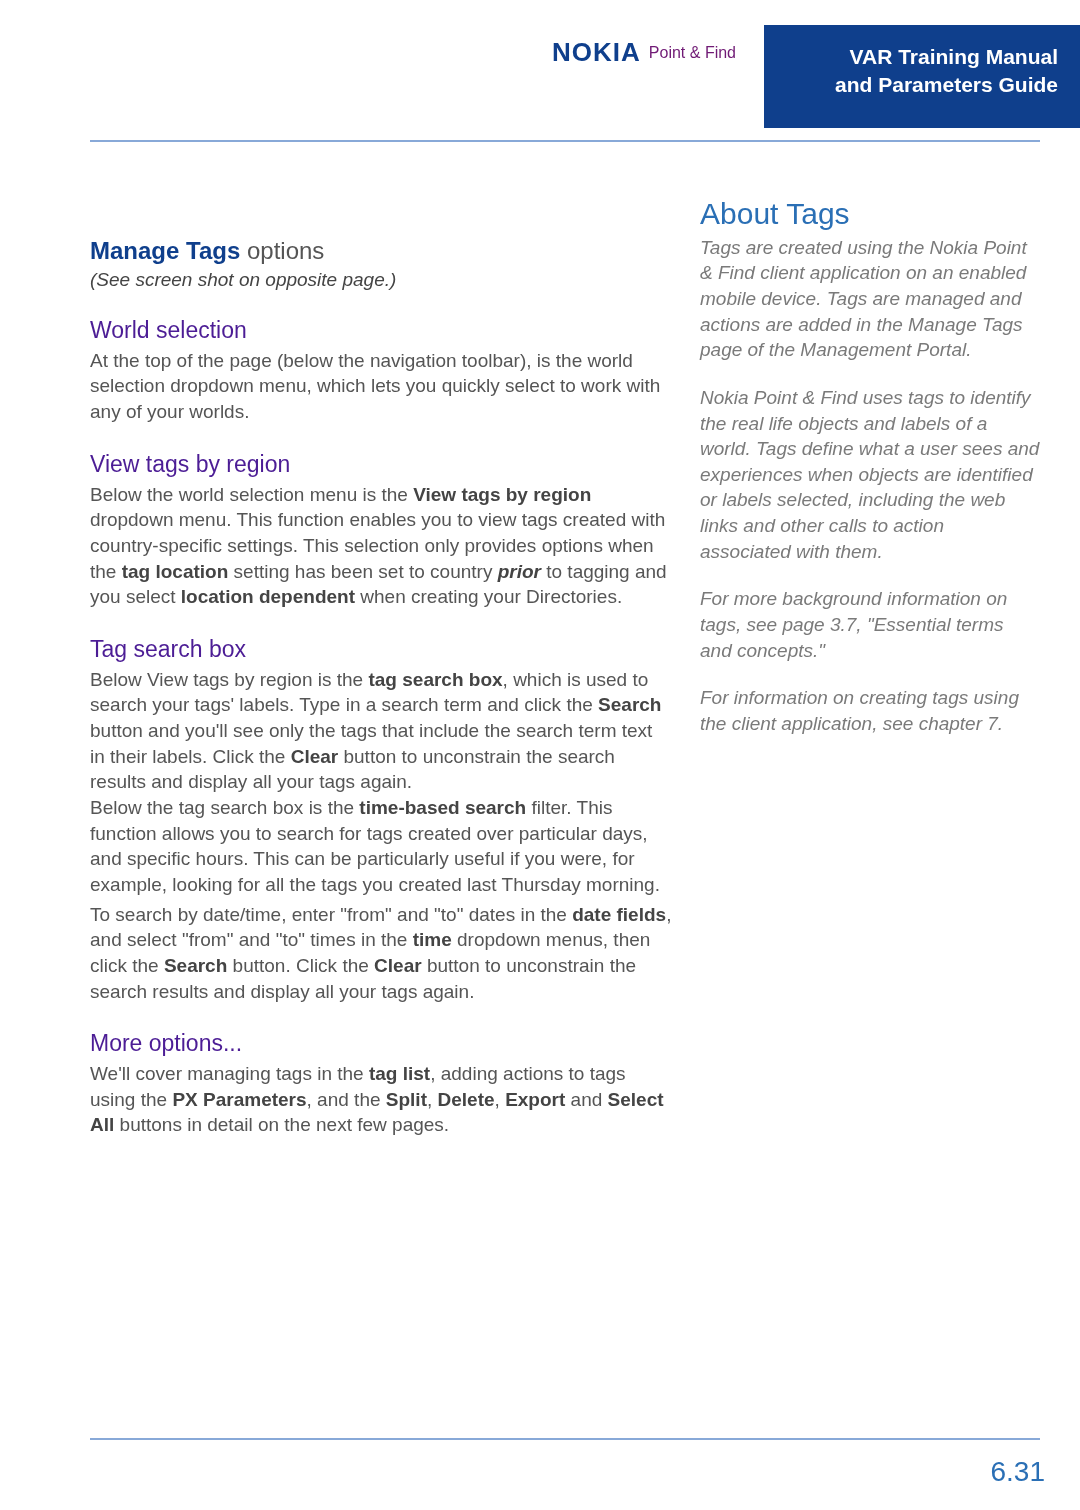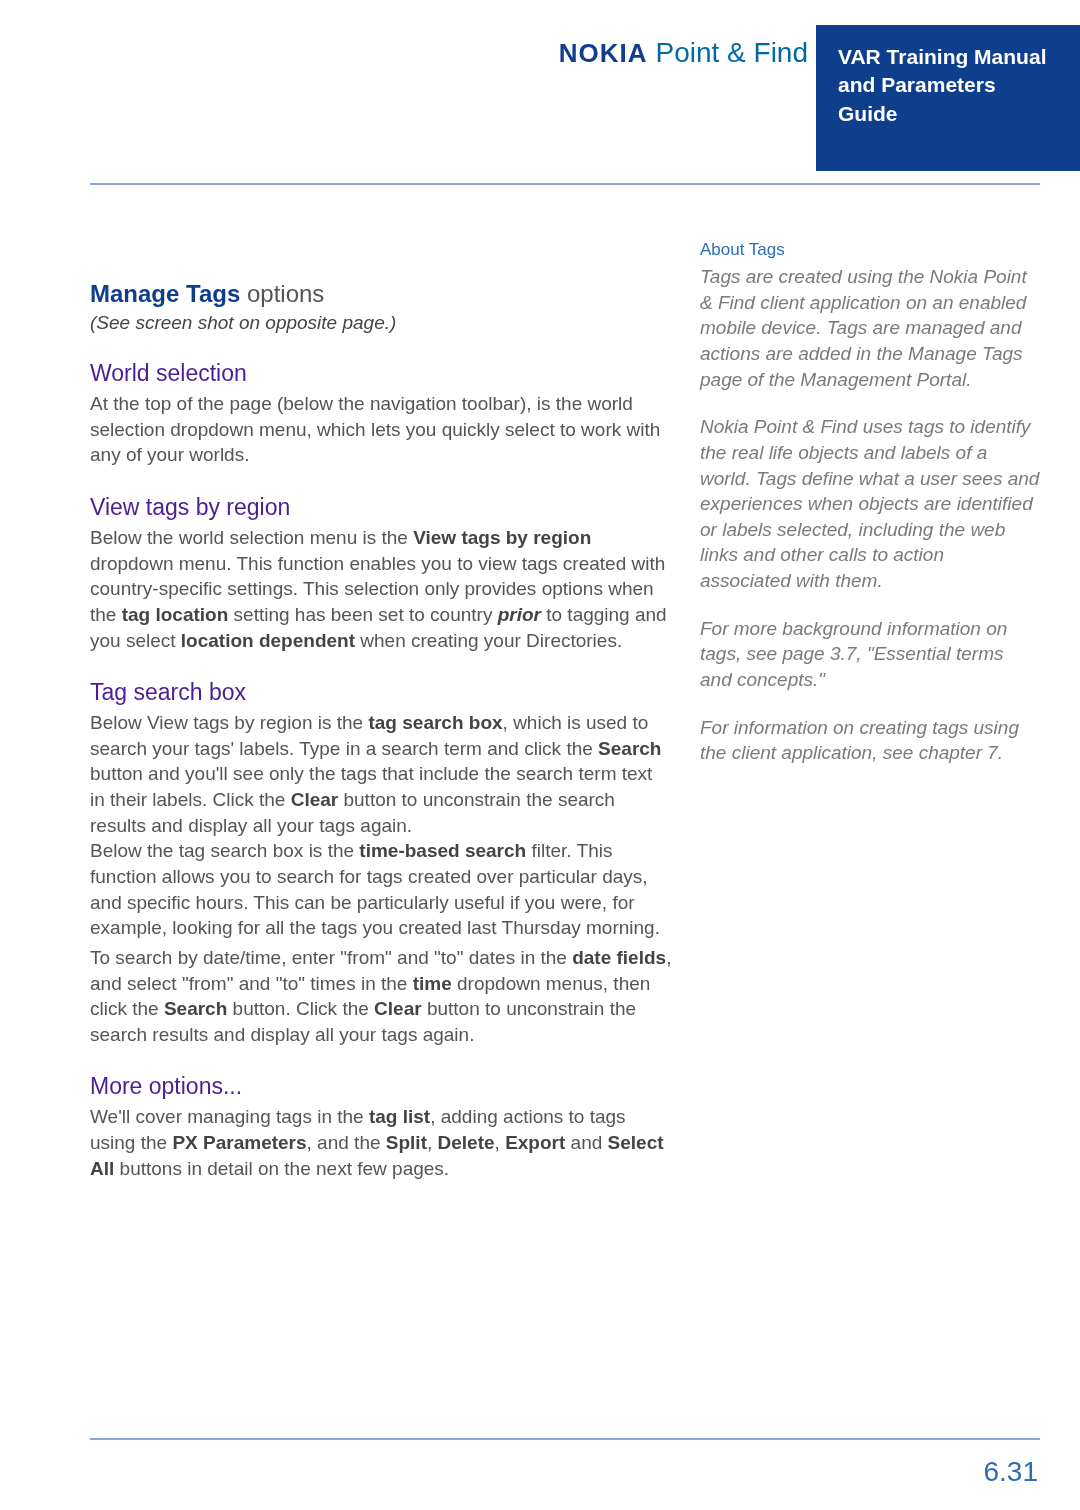--- a/index.html
+++ b/index.html
@@ -8,44 +8,45 @@
       width: 1080px;
       height: 1510px;
       background: #fff;
       position: relative;
     }
     .header {
       display: flex;
       align-items: flex-start;
       justify-content: flex-end;
       padding: 25px 0 0 0;
-      gap: 8px;
+      gap: 28px;
+      text-align: right;
     }
     .logo-area {
       display: flex;
       align-items: center;
       gap: 8px;
       padding-top: 12px;
     }
     .logo-text {
       color: #0f3f8c;
       font-weight: bold;
       font-size: 26px;
       letter-spacing: 1px;
     }
     .point-find {
-      color: #0369a1;
-      font-size: 28px;
+      color: #701a75;
+      font-size: 16px;
       font-weight: 400;
     }
     .badge {
       background: #0f3f8c;
       color: #fff;
-      padding: 18px 22px 43px 22px;
-      width: 264px;
+      padding: 18px 22px 28px 22px;
+      width: 316px;
       font-size: 21px;
       font-weight: bold;
       line-height: 1.35;
     }
     .hr-top {
       border: none;
       border-top: 2px solid #88a9d8;
       margin: 12px 40px 0 90px;
     }
     .content {
@@ -96,21 +97,21 @@
       font-size: 19px;
       line-height: 1.35;
     }
     .body-text b {
       color: #444;
       font-weight: bold;
     }
     .body-text i { font-style: italic; }
     .sidebar-title {
       color: #2a6fb5;
-      font-size: 17px;
+      font-size: 30px;
       font-weight: 400;
       margin-bottom: 4px;
     }
     .sidebar-text {
       color: #7a7a7a;
       font-style: italic;
       font-size: 19px;
       line-height: 1.35;
     }
     .sidebar-para { margin-bottom: 22px; }
@@ -119,21 +120,21 @@
       border-top: 2px solid #88a9d8;
       margin: 0 40px 0 90px;
       position: absolute;
       bottom: 70px;
       left: 0;
       right: 0;
     }
     .page-num {
       position: absolute;
       bottom: 22px;
-      right: 42px;
+      right: 35px;
       color: #2a6fb5;
       font-size: 28px;
     }
   </style>
 </head>
 <body>
 
 <div class="header">
   <div class="logo-area">
     <span class="logo-text">NOKIA</span>

